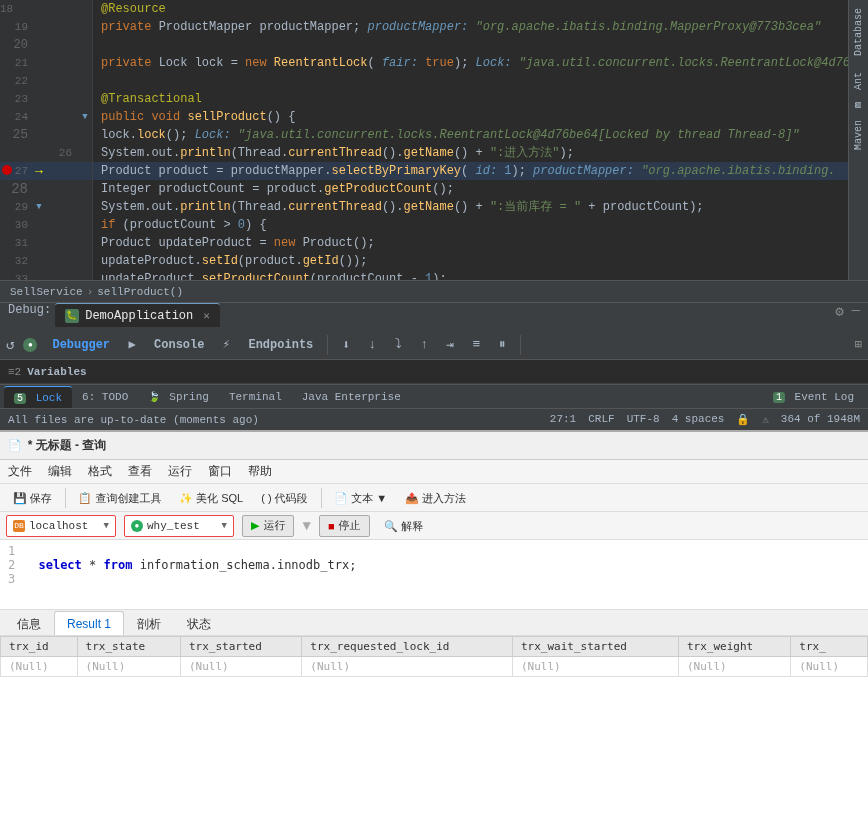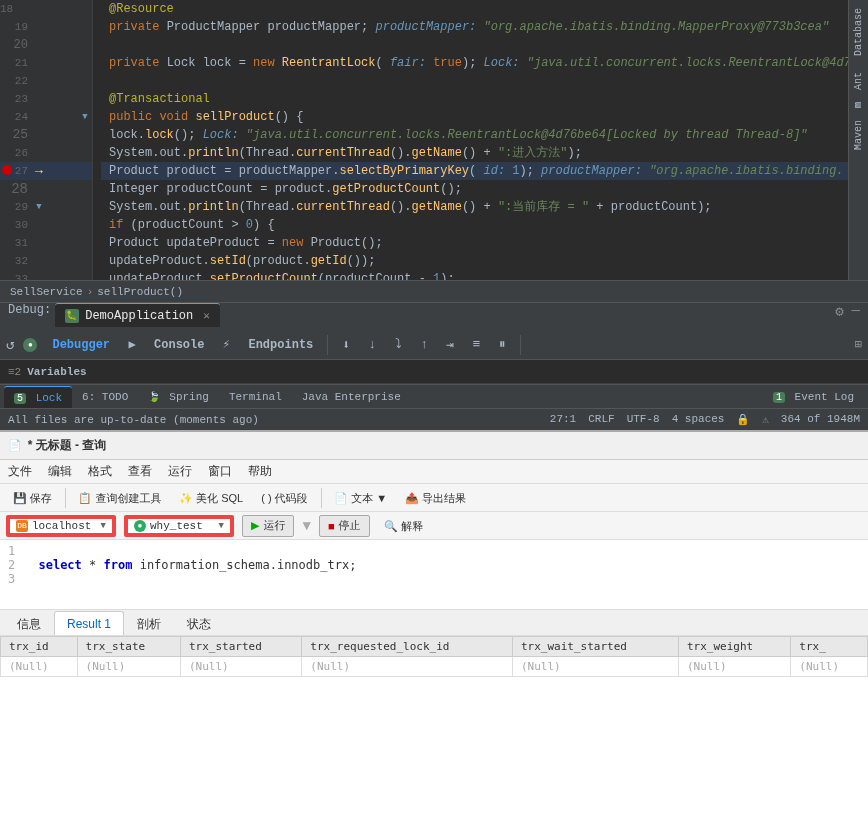--- a/index.html
+++ b/index.html
@@ -3,21 +3,21 @@
   <meta charset="utf-8">
   <style>
     * { margin: 0; padding: 0; box-sizing: border-box; }
     body { font-family: 'Consolas', 'Courier New', monospace; font-size: 12px; background: #2b2b2b; color: #a9b7c6; overflow: hidden; width: 868px; height: 824px; }
 
     
     .ide-section { background: #2b2b2b; height: 430px; position: relative; display: flex; flex-direction: column; }
 
     
     .code-area { flex: 1; overflow: hidden; position: relative; display: flex; }
-    .code-line { height: 18px; line-height: 18px; padding-left: 8px; white-space: nowrap; font-size: 12px; margin-left: 8px; }
+    .code-line { height: 18px; line-height: 18px; padding-left: 8px; white-space: nowrap; font-size: 12px; }
 
     .kw { color: #cc7832; }
     .str { color: #6a8759; }
     .fn { color: #ffc66d; }
     .ann { color: #bbb529; }
     .cls { color: #a9b7c6; }
     .num { color: #6897bb; }
     .debug-val { color: #6897bb; font-style: italic; }
 
     
@@ -55,21 +55,21 @@
     .sql-title-bar { background: #f0f0f0; height: 28px; display: flex; align-items: center; padding: 0 8px; border-bottom: 1px solid #ccc; }
     .sql-title { font-size: 12px; color: #333; font-weight: bold; font-family: 'Microsoft YaHei', sans-serif; }
     .sql-menubar { background: #f5f5f5; height: 24px; display: flex; align-items: center; padding: 0 8px; border-bottom: 1px solid #ddd; gap: 16px; font-size: 12px; color: #333; font-family: 'Microsoft YaHei', sans-serif; }
     .sql-menubar span { cursor: pointer; }
     .sql-toolbar { background: #f5f5f5; height: 28px; display: flex; align-items: center; padding: 0 6px; border-bottom: 1px solid #ddd; gap: 4px; }
     .sql-tbtn { height: 22px; line-height: 22px; padding: 0 6px; font-size: 11px; color: #333; cursor: pointer; display: flex; align-items: center; gap: 3px; border: 1px solid transparent; border-radius: 2px; font-family: 'Microsoft YaHei', sans-serif; }
     .sql-separator { width: 1px; height: 20px; background: #ccc; margin: 0 2px; }
 
     
     .connection-bar { background: #f5f5f5; height: 28px; display: flex; align-items: center; padding: 0 6px; border-bottom: 1px solid #ddd; gap: 8px; }
-    .conn-select { height: 22px; border: 4px solid #ef4444; border-radius: 2px; padding: 0 6px; font-size: 11px; color: #333; background: white; display: flex; align-items: center; gap: 4px; min-width: 110px; cursor: pointer; }
+    .conn-select { height: 22px; border: 1px solid #ef4444; border-radius: 2px; padding: 0 6px; font-size: 11px; color: #333; background: white; display: flex; align-items: center; gap: 4px; min-width: 110px; cursor: pointer; }
     .conn-select-arrow { color: #666; font-size: 9px; margin-left: auto; }
     .run-btn { height: 22px; border: 1px solid #aaa; border-radius: 2px; padding: 0 8px; font-size: 11px; color: #333; background: #e8e8e8; cursor: pointer; display: flex; align-items: center; gap: 4px; font-family: 'Microsoft YaHei', sans-serif; }
     .run-btn .play { color: #00aa00; }
     .stop-btn { height: 22px; border: 1px solid #aaa; border-radius: 2px; padding: 0 8px; font-size: 11px; color: #333; background: #e8e8e8; cursor: pointer; display: flex; align-items: center; gap: 4px; font-family: 'Microsoft YaHei', sans-serif; }
     .stop-btn .sq { color: #cc0000; }
 
     
     .sql-code { background: white; flex: 0 0 70px; padding: 4px 8px; font-family: 'Consolas', monospace; font-size: 12px; color: #333; border-bottom: 1px solid #ddd; }
     .sql-line-num { color: #aaa; margin-right: 16px; }
     .sql-keyword { color: #0000cc; font-weight: bold; }
@@ -123,21 +123,21 @@
       <div style="display:flex;height:18px;gap:46px;">
           <div style="width:32px;text-align:right;padding-right:4px;color:#606366;font-size:11px;line-height:18px;">24</div>
           <div style="width:14px;background:#313335;display:flex;align-items:center;justify-content:center;">
             <span style="color:#6897bb;font-size:9px;cursor:pointer;">▼</span>
           </div>
         </div>
       <div style="display:flex;height:18px;">
           <div style="width:32px;text-align:right;padding-right:4px;color:#606366;font-size:13px;line-height:18px;">25</div>
           <div style="width:14px;"></div>
         </div>
-      <div style="display:flex;height:18px;">
+      <div style="display:flex;height:18px;margin-left:44px;">
           <div style="width:32px;text-align:right;padding-right:4px;color:#606366;font-size:11px;line-height:18px;">26</div>
           <div style="width:14px;"></div>
         </div>
       <div style="display:flex;height:18px;background:#2d3a4d;">
           <div style="width:32px;text-align:right;padding-right:4px;color:#606366;font-size:11px;line-height:18px;position:relative;">
         <span style="position:absolute;left:2px;top:3px;width:10px;height:10px;border-radius:50%;background:#cc0000;display:block;"></span>
         27
       </div>
           <div style="width:14px;display:flex;align-items:center;justify-content:center;">
             <span style="color:#ffff00;font-size:13px;line-height:18px;">→</span>
@@ -353,21 +353,21 @@
       <span>( )</span>
       <span>代码段</span>
     </div>
     <div class="sql-separator"></div>
     <div class="sql-tbtn">
       <span>📄</span>
       <span>文本 ▼</span>
     </div>
     <div class="sql-tbtn">
       <span>📤</span>
-      <span>导出结果</span>
+      <span>进入方法</span>
     </div>
   </div>
 
   <div class="connection-bar">
     <div class="conn-select">
       <span style="width:12px;height:12px;background:#e67e22;border-radius:2px;display:inline-flex;align-items:center;justify-content:center;font-size:8px;color:white;">DB</span>
       <span>localhost</span>
       <span class="conn-select-arrow">▼</span>
     </div>
     <div class="conn-select">

